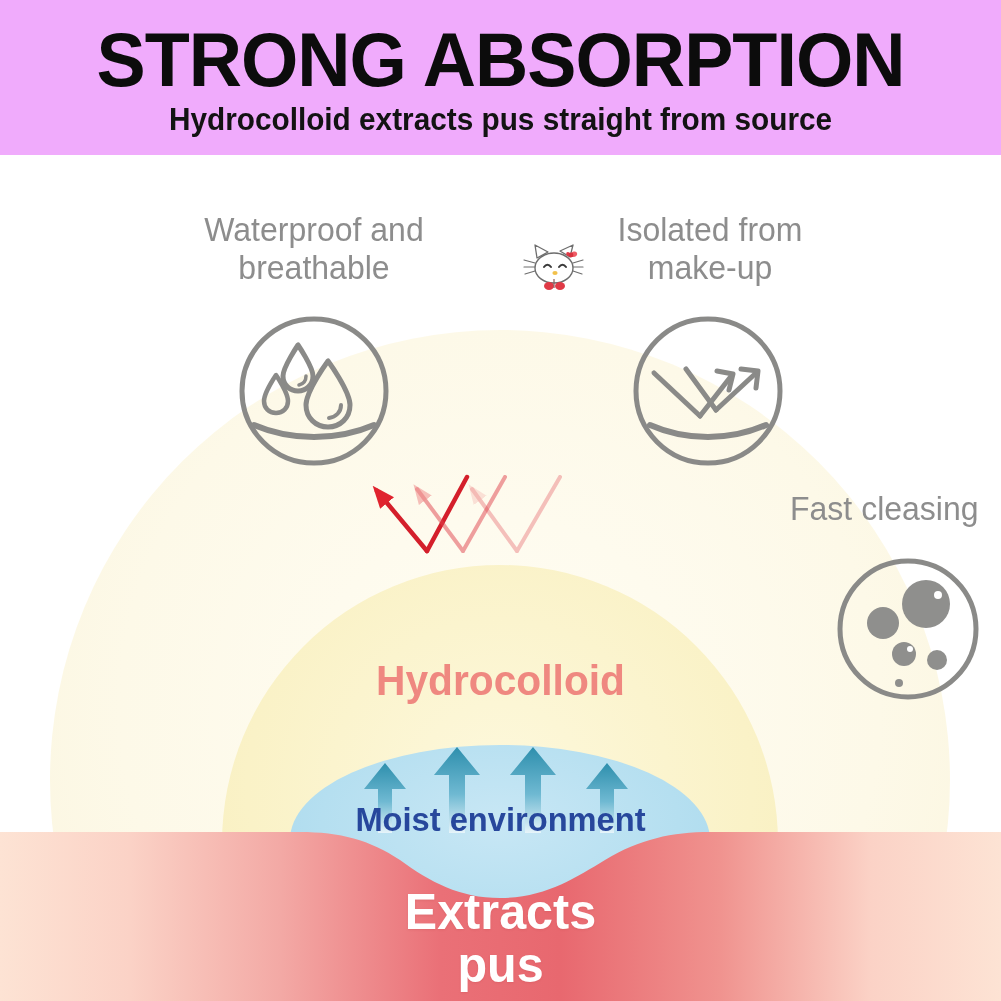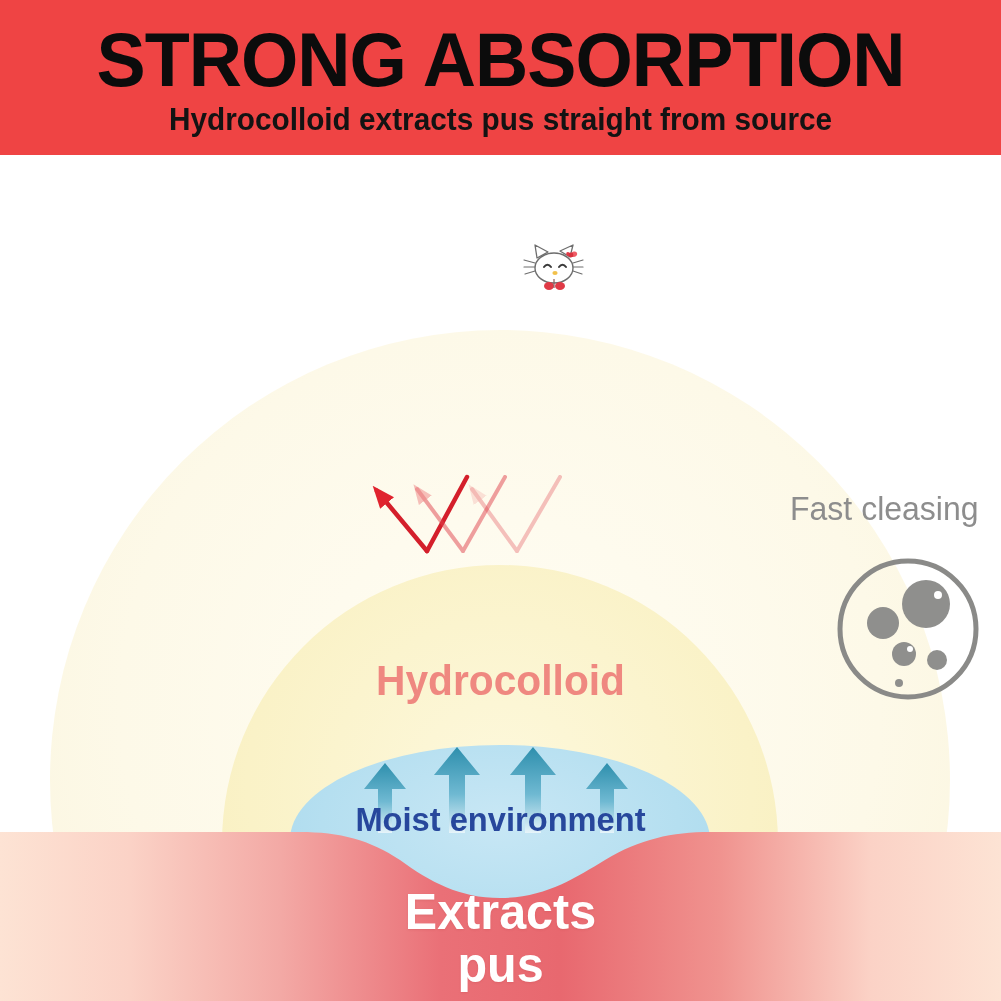--- a/index.html
+++ b/index.html
@@ -10,21 +10,21 @@
   #page{
     position:relative;
     width:1001px;height:1001px;
     overflow:hidden;
     background:#ffffff;
   }
 
   
   .header{
     position:absolute;left:0;top:0;width:1001px;height:155px;
-    background:#ef4444;z-index:60;
+    background:#f0abfc;z-index:60;
     text-align:center;
   }
   .title{
     position:absolute;left:0;top:22px;width:1001px;
     font-size:76px;font-weight:bold;letter-spacing:-1px;
     color:#0c0c0c;line-height:1;
     transform:scaleX(0.97);
     white-space:nowrap;
   }
   .subtitle{
@@ -216,21 +216,66 @@
                L 1001 12
                L 1001 181 L 0 181 Z" fill="url(#skinx)"></path>
     </svg>
   </div>
 
   <div class="extracts">
     <span>Extracts</span>
     <span class="l2">pus</span>
   </div>
 
-
+  <div class="feature f-water">
+    <div class="flabel">
+      <div>Waterproof and</div>
+      <div>breathable</div>
+    </div>
+    <div class="ico">
+      <svg width="156" height="156" viewBox="0 0 156 156">
+        <circle cx="78" cy="78" r="72" fill="none" stroke="#8a8a88" stroke-width="5"></circle>
+
+        <path d="M 92 48 C 92 48 70 78 70 92 C 70 105 80 114 92 114
+                 C 104 114 114 105 114 92 C 114 78 92 48 92 48 Z" fill="none" stroke="#8a8a88" stroke-width="5" stroke-linejoin="round"></path>
+        <path d="M 105 92 C 105 99 100 104 93 105" fill="none" stroke="#8a8a88" stroke-width="4" stroke-linecap="round"></path>
+
+        <path d="M 62 32 C 62 32 47 54 47 63 C 47 72 54 78 62 78
+                 C 70 78 77 72 77 63 C 77 54 62 32 62 32 Z" fill="none" stroke="#8a8a88" stroke-width="5" stroke-linejoin="round"></path>
+        <path d="M 70 63 C 70 68 67 71 63 72" fill="none" stroke="#8a8a88" stroke-width="3.5" stroke-linecap="round"></path>
+
+        <path d="M 40 62 C 40 62 28 80 28 88 C 28 95 33 100 40 100
+                 C 47 100 52 95 52 88 C 52 80 40 62 40 62 Z" fill="none" stroke="#8a8a88" stroke-width="4.5" stroke-linejoin="round"></path>
+
+        <path d="M 18 112 C 55 128, 101 128, 138 112" fill="none" stroke="#8a8a88" stroke-width="6" stroke-linecap="round"></path>
+      </svg>
+    </div>
+  </div>
+
+  <div class="feature f-makeup">
+    <div class="flabel">
+      <div>Isolated from</div>
+      <div>make-up</div>
+    </div>
+    <div class="ico">
+      <svg width="156" height="156" viewBox="0 0 156 156">
+        <circle cx="78" cy="78" r="72" fill="none" stroke="#8a8a88" stroke-width="5"></circle>
+
+        <path d="M 24 60 L 70 103" fill="none" stroke="#8a8a88" stroke-width="5" stroke-linecap="round"></path>
+        <path d="M 56 56 L 86 97" fill="none" stroke="#8a8a88" stroke-width="5" stroke-linecap="round"></path>
+
+        <path d="M 70 103 L 102 62" fill="none" stroke="#8a8a88" stroke-width="5" stroke-linecap="round"></path>
+        <path d="M 87 58 L 103 61 L 99 77" fill="none" stroke="#8a8a88" stroke-width="5" stroke-linecap="round" stroke-linejoin="round"></path>
+        <path d="M 86 97 L 126 60" fill="none" stroke="#8a8a88" stroke-width="5" stroke-linecap="round"></path>
+        <path d="M 111 56 L 128 58 L 126 75" fill="none" stroke="#8a8a88" stroke-width="5" stroke-linecap="round" stroke-linejoin="round"></path>
+
+        <path d="M 20 112 C 56 128, 100 128, 136 112" fill="none" stroke="#8a8a88" stroke-width="6" stroke-linecap="round"></path>
+      </svg>
+    </div>
+  </div>
 
   <div class="kitty">
     <svg width="62" height="56" viewBox="0 0 62 56">
 
       <g stroke="#6e6e6e" stroke-width="1.2" stroke-linecap="round" fill="none">
         <path d="M 12 23 L 1 20"></path>
           <path d="M 12 27 L 1 27"></path>
           <path d="M 12 31 L 2 34"></path>
         <path d="M 50 23 L 60 20"></path>
           <path d="M 50 27 L 60 27"></path>

